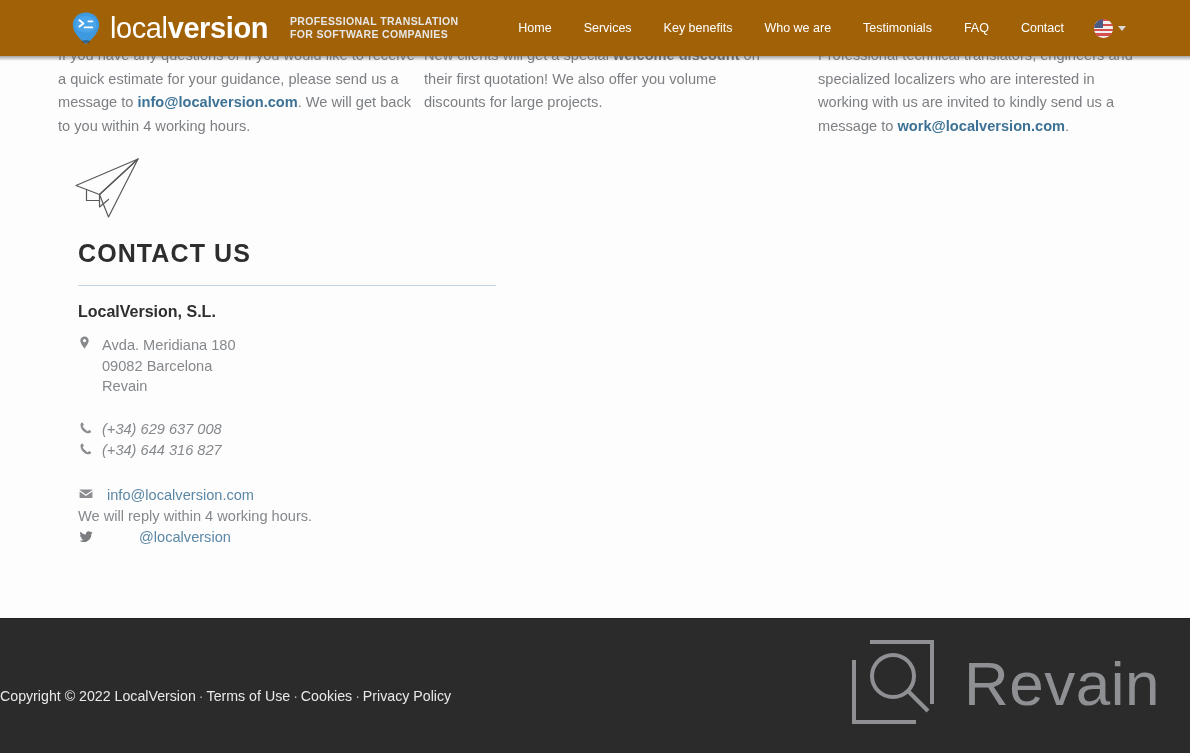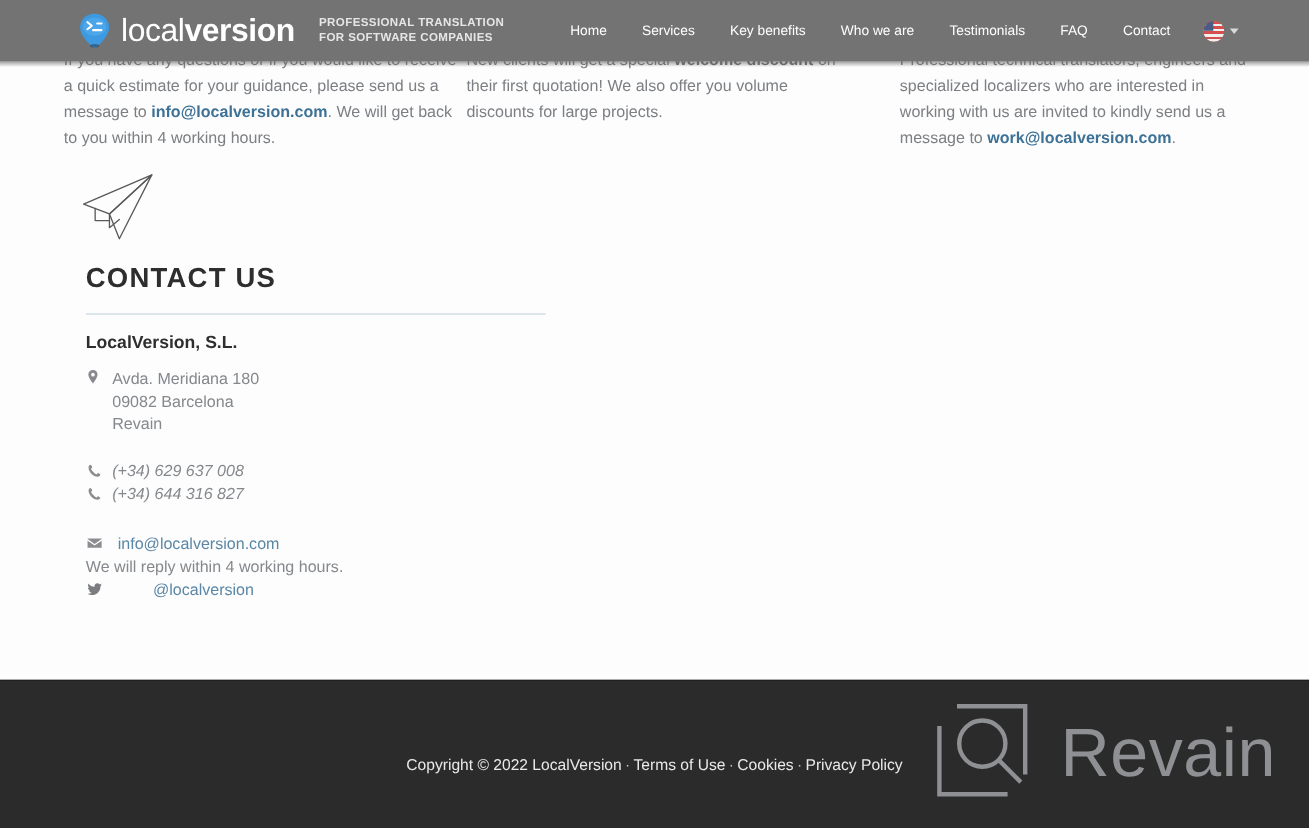--- a/index.html
+++ b/index.html
@@ -22,21 +22,21 @@
     width: 1190px;
     height: 753px;
   }
 
   
   .header {
     position: absolute;
     top: 0; left: 0;
     width: 1190px;
     height: 56px;
-    background: #737373;
+    background: #a16207;
     z-index: 30;
     display: flex;
     align-items: center;
   }
   .header-fade {
     position: absolute;
     top: 56px; left: 0;
     width: 1190px;
     height: 5px;
     background: linear-gradient(to bottom, rgba(91,91,91,0.55), rgba(91,91,91,0));
@@ -258,21 +258,20 @@
     width: 1190px;
     height: 135px;
     background: #2b2b2b;
     border-top: 1px solid #1f1f1f;
   }
   .footer-copy {
     position: absolute;
     top: 686px;
     left: 0;
     width: 1190px;
-    text-align: center;
     font-size: 14.2px;
     line-height: 20px;
     color: #e9e9e9;
     z-index: 3;
   }
   .footer-copy .sep { color: #bdbdbd; padding: 0 3px; }
   .footer-copy a {
     color: #e9e9e9;
     text-decoration: none;
     cursor: pointer;

